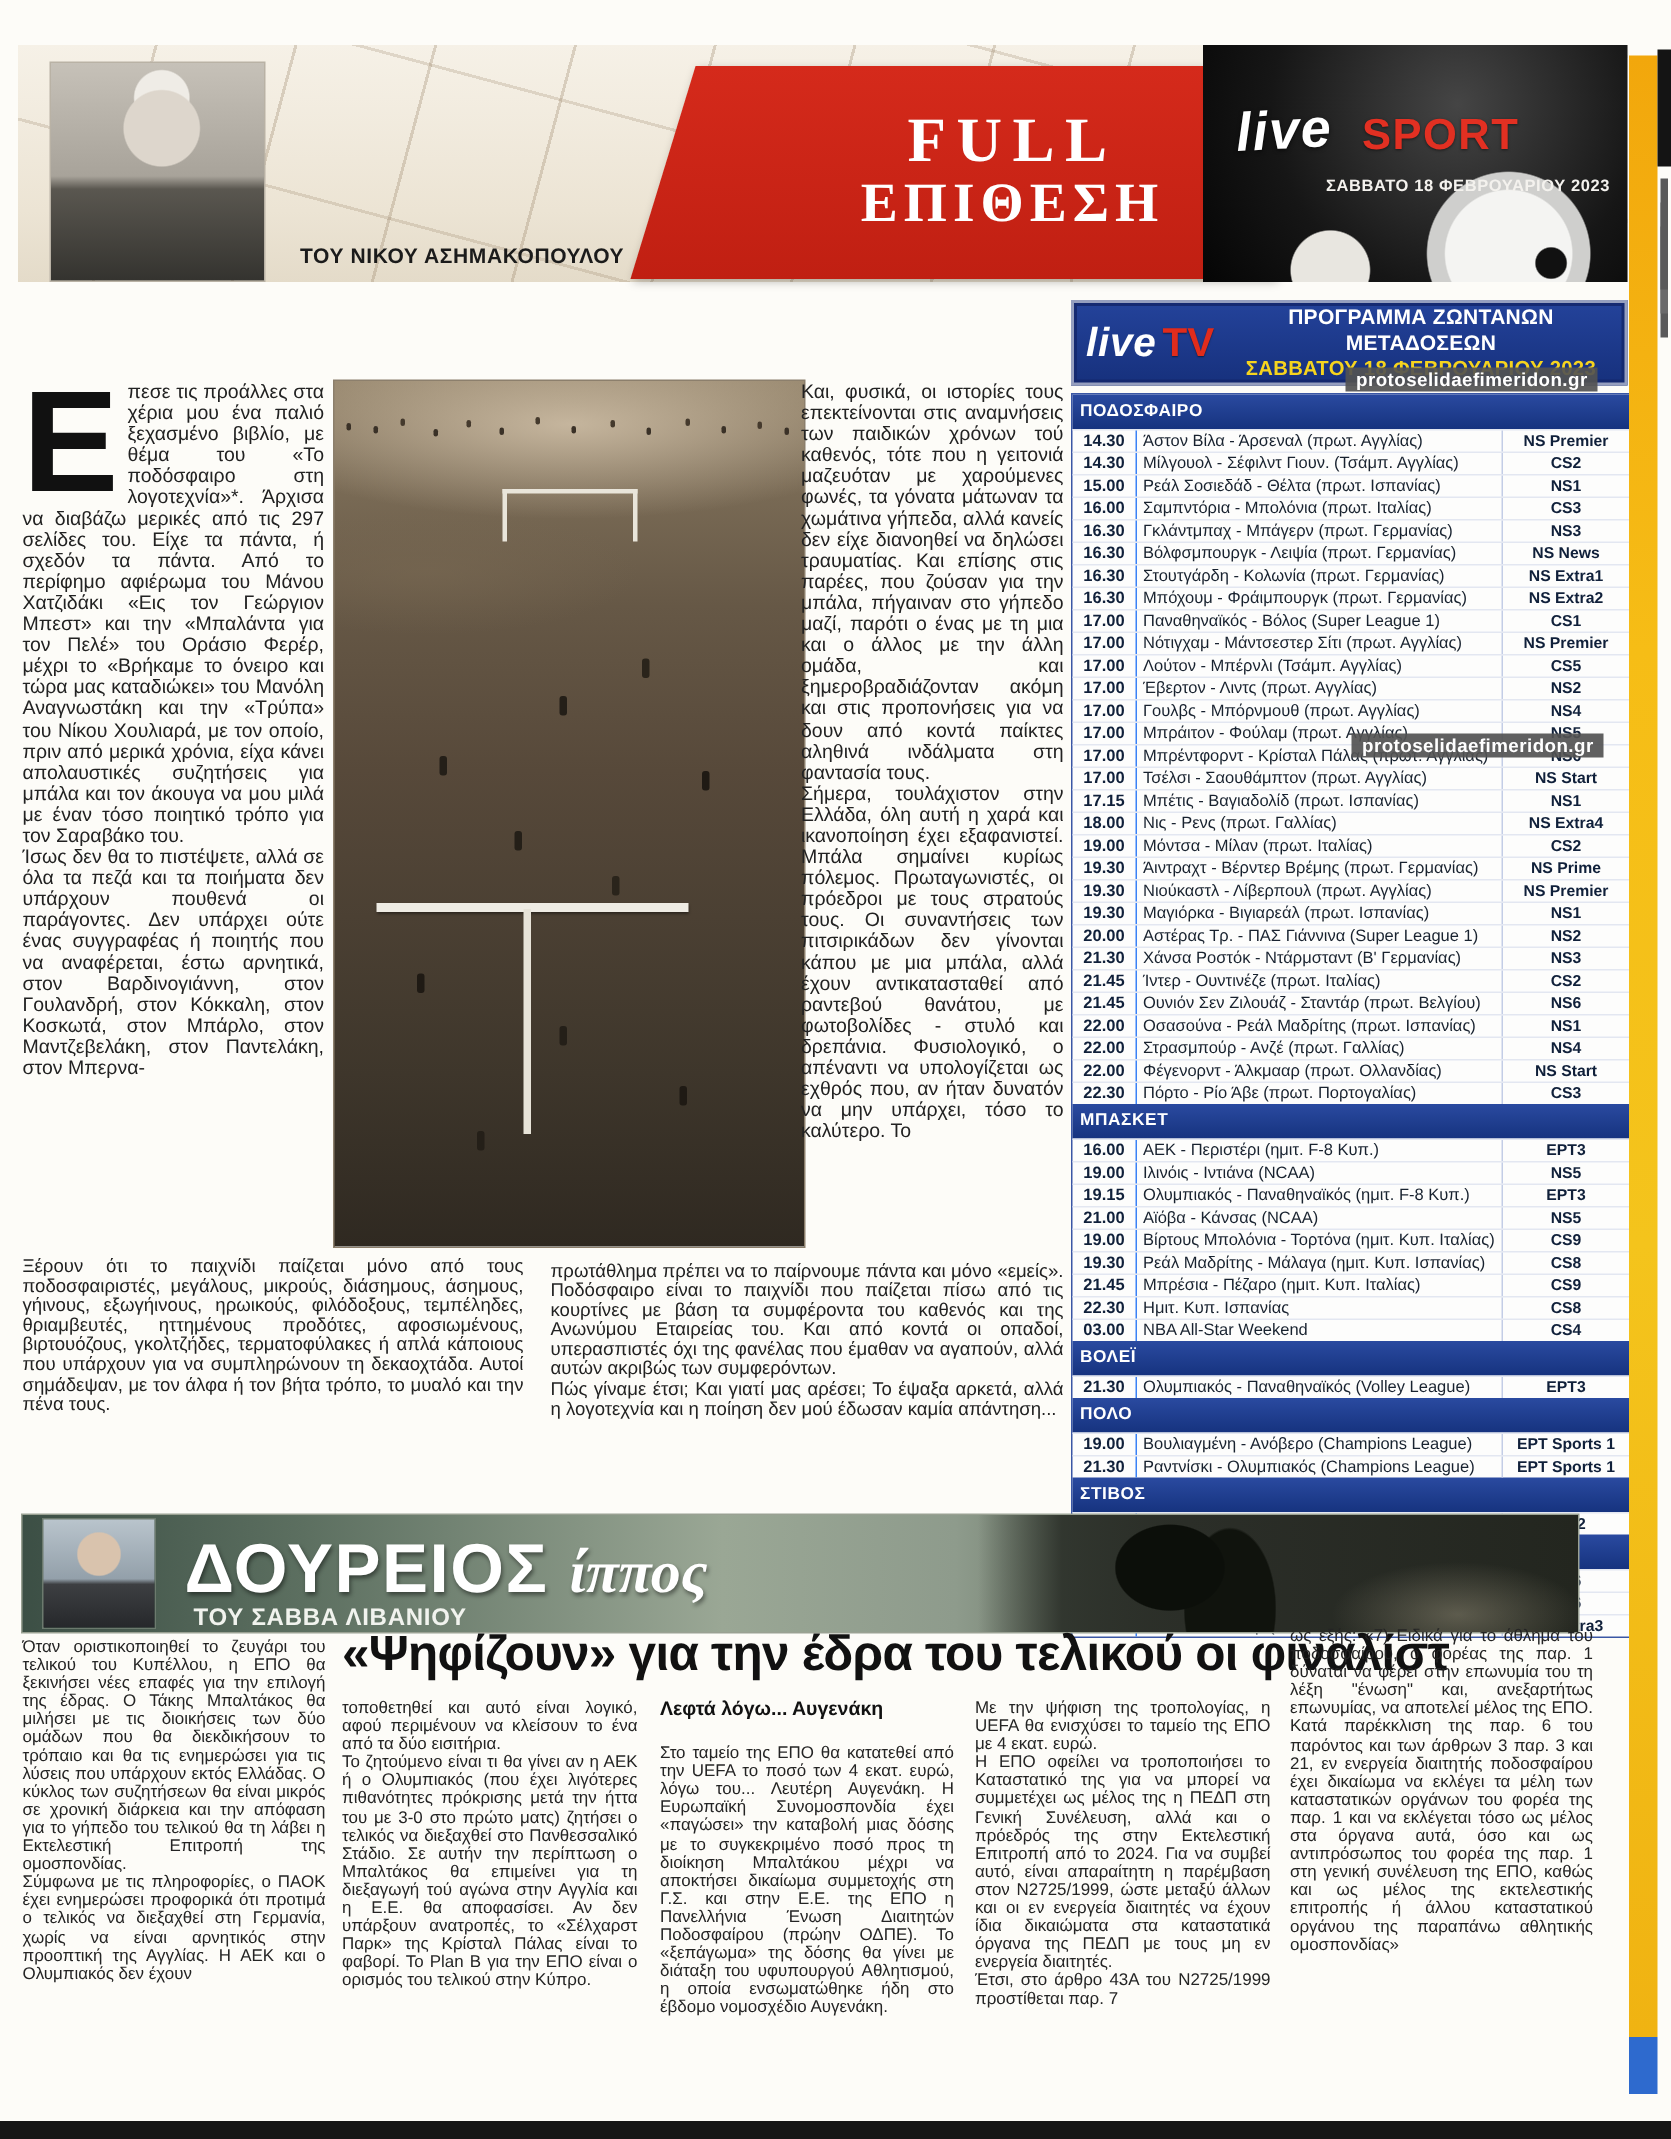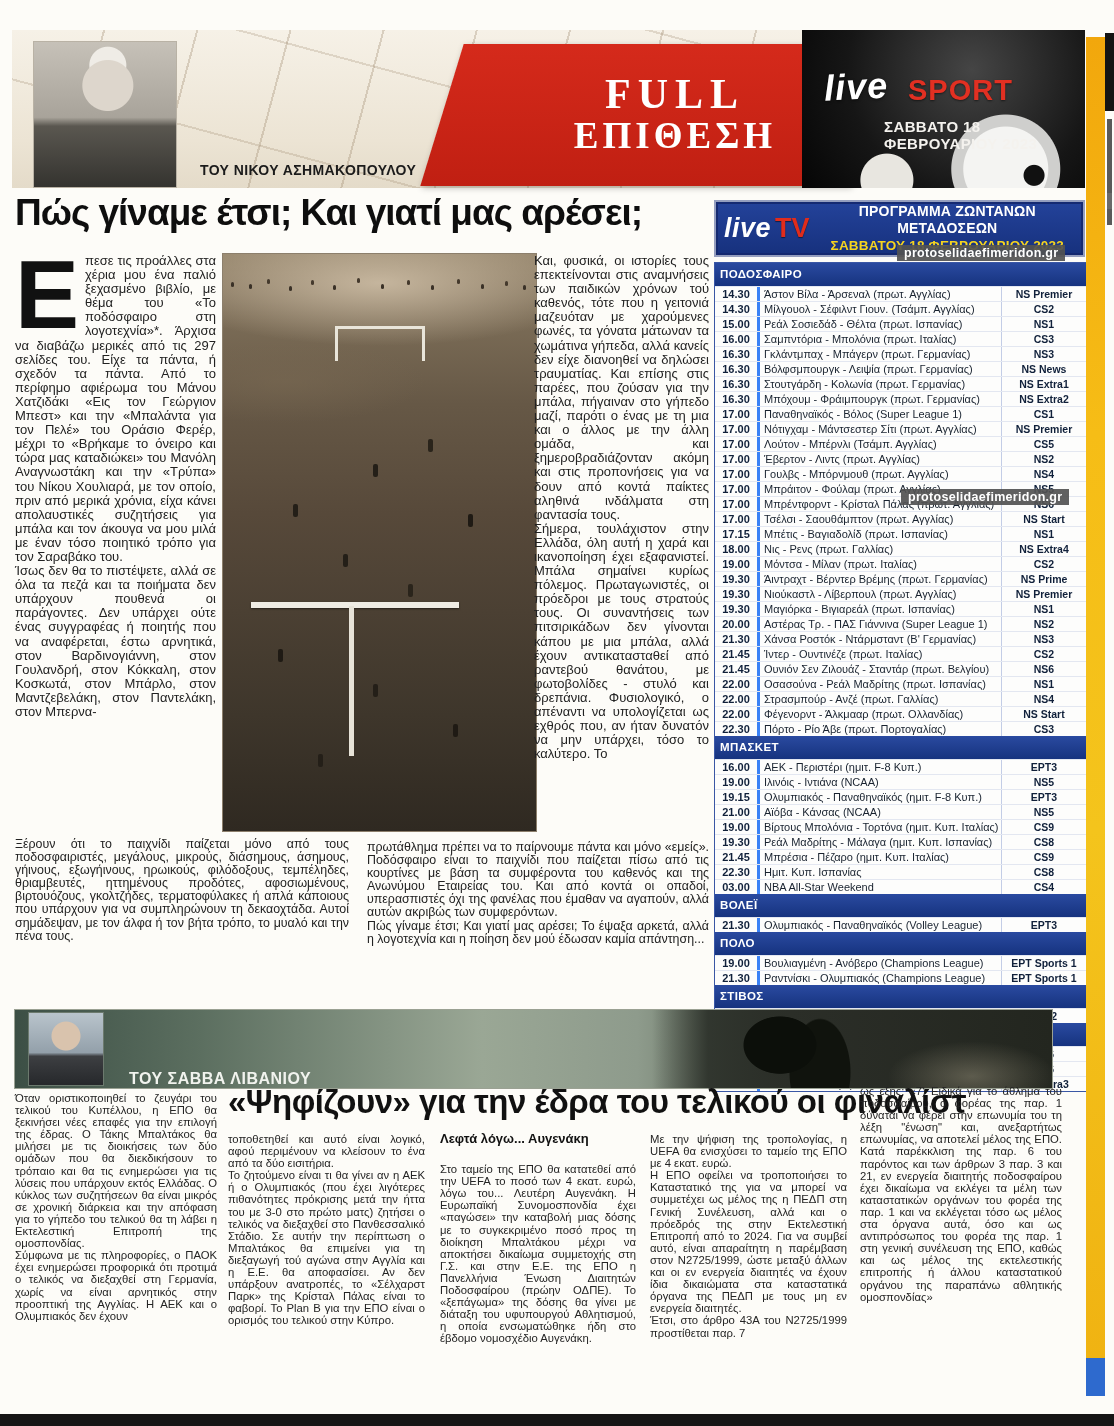--- a/index.html
+++ b/index.html
@@ -28,21 +28,21 @@
   .ball{position:absolute;left:790px;top:0;width:283px;height:158px;
     background:
       radial-gradient(circle at 82% 92%, #111 0 10px, rgba(17,17,17,0) 11px),
       radial-gradient(circle at 72% 88%, #f4f4f2 0 42px, #cfcfcd 43px 54px, rgba(0,0,0,0) 55px),
       radial-gradient(circle at 30% 95%, #e8e6e0 0 26px, rgba(0,0,0,0) 27px),
       radial-gradient(circle at 60% 25%, #454545 0%, #161616 60%, #050505 100%);}
   .brand-live{position:absolute;left:812px;top:36px;font-size:36px;font-weight:800;font-style:italic;color:#fff;
     transform:rotate(-3deg);text-shadow:0 1px 3px rgba(0,0,0,.6);letter-spacing:1px;}
   .brand-sport{position:absolute;left:896px;top:44px;font-size:29px;font-weight:800;color:#e23022;letter-spacing:1px;
     text-shadow:0 1px 2px rgba(0,0,0,.5);}
-  .brand-date{position:absolute;left:872px;top:88px;font-size:15px;font-weight:700;color:#f4f2ee;letter-spacing:.4px;}
+  .brand-date{position:absolute;left:872px;top:88px;font-size:11px;font-weight:700;color:#f4f2ee;letter-spacing:.4px;}
 
   
   .main-title{position:absolute;left:15px;top:192px;margin:0;width:700px;font-size:37px;font-weight:800;
     letter-spacing:-1px;color:#0e0e0e;white-space:nowrap;}
 
   
   .tvbox{position:absolute;left:714px;top:200px;width:371px;height:57px;background:linear-gradient(180deg,#24439b,#16307c);
     box-shadow:inset 0 0 0 2px rgba(255,255,255,.55), inset 0 0 0 4px rgba(20,40,110,.9);
     display:flex;align-items:center;}
   .tv-live{font-size:27px;font-weight:800;font-style:italic;color:#fff;margin-left:10px;letter-spacing:.5px;}
@@ -51,21 +51,21 @@
   .tv-t1{font-size:14px;font-weight:800;color:#fff;letter-spacing:.2px;}
   .tv-t2{font-size:13.5px;font-weight:800;color:#f6d41e;letter-spacing:.2px;}
   .wm{position:absolute;background:rgba(82,82,82,.92);color:#fff;font-size:12.5px;font-weight:700;
     padding:1px 7px;letter-spacing:.3px;}
   .wm1{left:897px;top:245px;}
   .wm2{left:901px;top:489px;}
   .tvtable{position:absolute;left:714px;top:262px;width:371px;border:1px solid #3a57a5;background:#fdfdfc;}
   .tv-sec{height:15px;line-height:15px;background:linear-gradient(180deg,#2a4aa0,#16337f);color:#fff;
     font-size:11.5px;font-weight:700;padding:4px 5px;letter-spacing:.4px;}
   .tv-row{display:flex;height:14px;line-height:14px;border-top:1px solid #e3e7f1;font-size:11px;}
-  .tv-time{width:42px;flex:none;text-align:center;font-weight:700;color:#10203a;border-right:3px solid #3b82f6;}
+  .tv-time{width:42px;flex:none;text-align:center;font-weight:700;color:#10203a;border-right:1px solid #3b82f6;}
   .tv-event{flex:1;padding:0 4px;white-space:nowrap;overflow:hidden;color:#18222f;}
   .tv-ch{width:84px;flex:none;border-left:1px solid #c3cde6;text-align:center;font-weight:700;font-size:10.5px;
     color:#10203a;white-space:nowrap;overflow:hidden;}
 
   
   .article{position:absolute;left:15px;top:252px;width:694px;height:748px;font-size:13px;line-height:14.1px;
     text-align:justify;color:#222;}
   .article p{margin:0;}
   .a-col1{position:absolute;left:0;top:2px;width:201px;}
   .a-col2{position:absolute;left:519px;top:2px;width:175px;}
@@ -146,21 +146,20 @@
         <div class="rb1">FULL</div>
         <div class="rb2">ΕΠΙΘΕΣΗ</div>
       </div>
     </div>
     <div class="ball"></div>
     <div class="brand-live">live</div>
     <div class="brand-sport">SPORT</div>
     <div class="brand-date">ΣΑΒΒΑΤΟ 18 ΦΕΒΡΟΥΑΡΙΟΥ 2023</div>
   </div>
 
-  <h1 class="main-title">Πώς γίναμε έτσι; Και γιατί μας αρέσει;</h1>
 
   <div class="tvbox">
     <span class="tv-live">live</span>
     <span class="tv-tv">TV</span>
     <div class="tv-titles">
       <div class="tv-t1">ΠΡΟΓΡΑΜΜΑ ΖΩΝΤΑΝΩΝ ΜΕΤΑΔΟΣΕΩΝ</div>
       <div class="tv-t2">ΣΑΒΒΑΤΟΥ 18 ΦΕΒΡΟΥΑΡΙΟΥ 2023</div>
     </div>
   </div>
   <div class="wm wm1">protoselidaefimeridon.gr</div>
@@ -426,20 +425,21 @@
     </div>
     <div class="a-br">
       <p class="a-p">πρωτάθλημα πρέπει να το παίρνουμε πάντα και μόνο «εμείς». Ποδόσφαιρο είναι το παιχνίδι που παίζεται πίσω από τις κουρτίνες με βάση τα συμφέροντα του καθενός και της Ανωνύμου Εταιρείας του. Και από κοντά οι οπαδοί, υπερασπιστές όχι της φανέλας που έμαθαν να αγαπούν, αλλά αυτών ακριβώς των συμφερόντων.</p>
       <p class="a-p">Πώς γίναμε έτσι; Και γιατί μας αρέσει; Το έψαξα αρκετά, αλλά η λογοτεχνία και η ποίηση δεν μού έδωσαν καμία απάντηση...</p>
     </div>
   </div>
 
   <div class="dban">
     <div class="dstatue"></div>
     <div class="dphoto"></div>
+    <div class="dtitle"><span class="dt1">ΔΟΥΡΕΙΟΣ</span><span class="dt2">ίππος</span></div>
     <div class="dauthor">ΤΟΥ ΣΑΒΒΑ ΛΙΒΑΝΙΟΥ</div>
   </div>
 
   <h2 class="b-head">«Ψηφίζουν» για την έδρα του τελικού οι φιναλίστ</h2>
   <div class="b-col b-c1">
     <p>Όταν οριστικοποιηθεί το ζευγάρι του τελικού του Κυπέλλου, η ΕΠΟ θα ξεκινήσει νέες επαφές για την επιλογή της έδρας. Ο Τάκης Μπαλτάκος θα μιλήσει με τις διοικήσεις των δύο ομάδων που θα διεκδικήσουν το τρόπαιο και θα τις ενημερώσει για τις λύσεις που υπάρχουν εκτός Ελλάδας. Ο κύκλος των συζητήσεων θα είναι μικρός σε χρονική διάρκεια και την απόφαση για το γήπεδο του τελικού θα τη λάβει η Εκτελεστική Επιτροπή της ομοσπονδίας.</p>
     <p>Σύμφωνα με τις πληροφορίες, ο ΠΑΟΚ έχει ενημερώσει προφορικά ότι προτιμά ο τελικός να διεξαχθεί στη Γερμανία, χωρίς να είναι αρνητικός στην προοπτική της Αγγλίας. Η ΑΕΚ και ο Ολυμπιακός δεν έχουν</p>
   </div>
   <div class="b-col b-c2">
     <p>τοποθετηθεί και αυτό είναι λογικό, αφού περιμένουν να κλείσουν το ένα από τα δύο εισιτήρια.</p>

